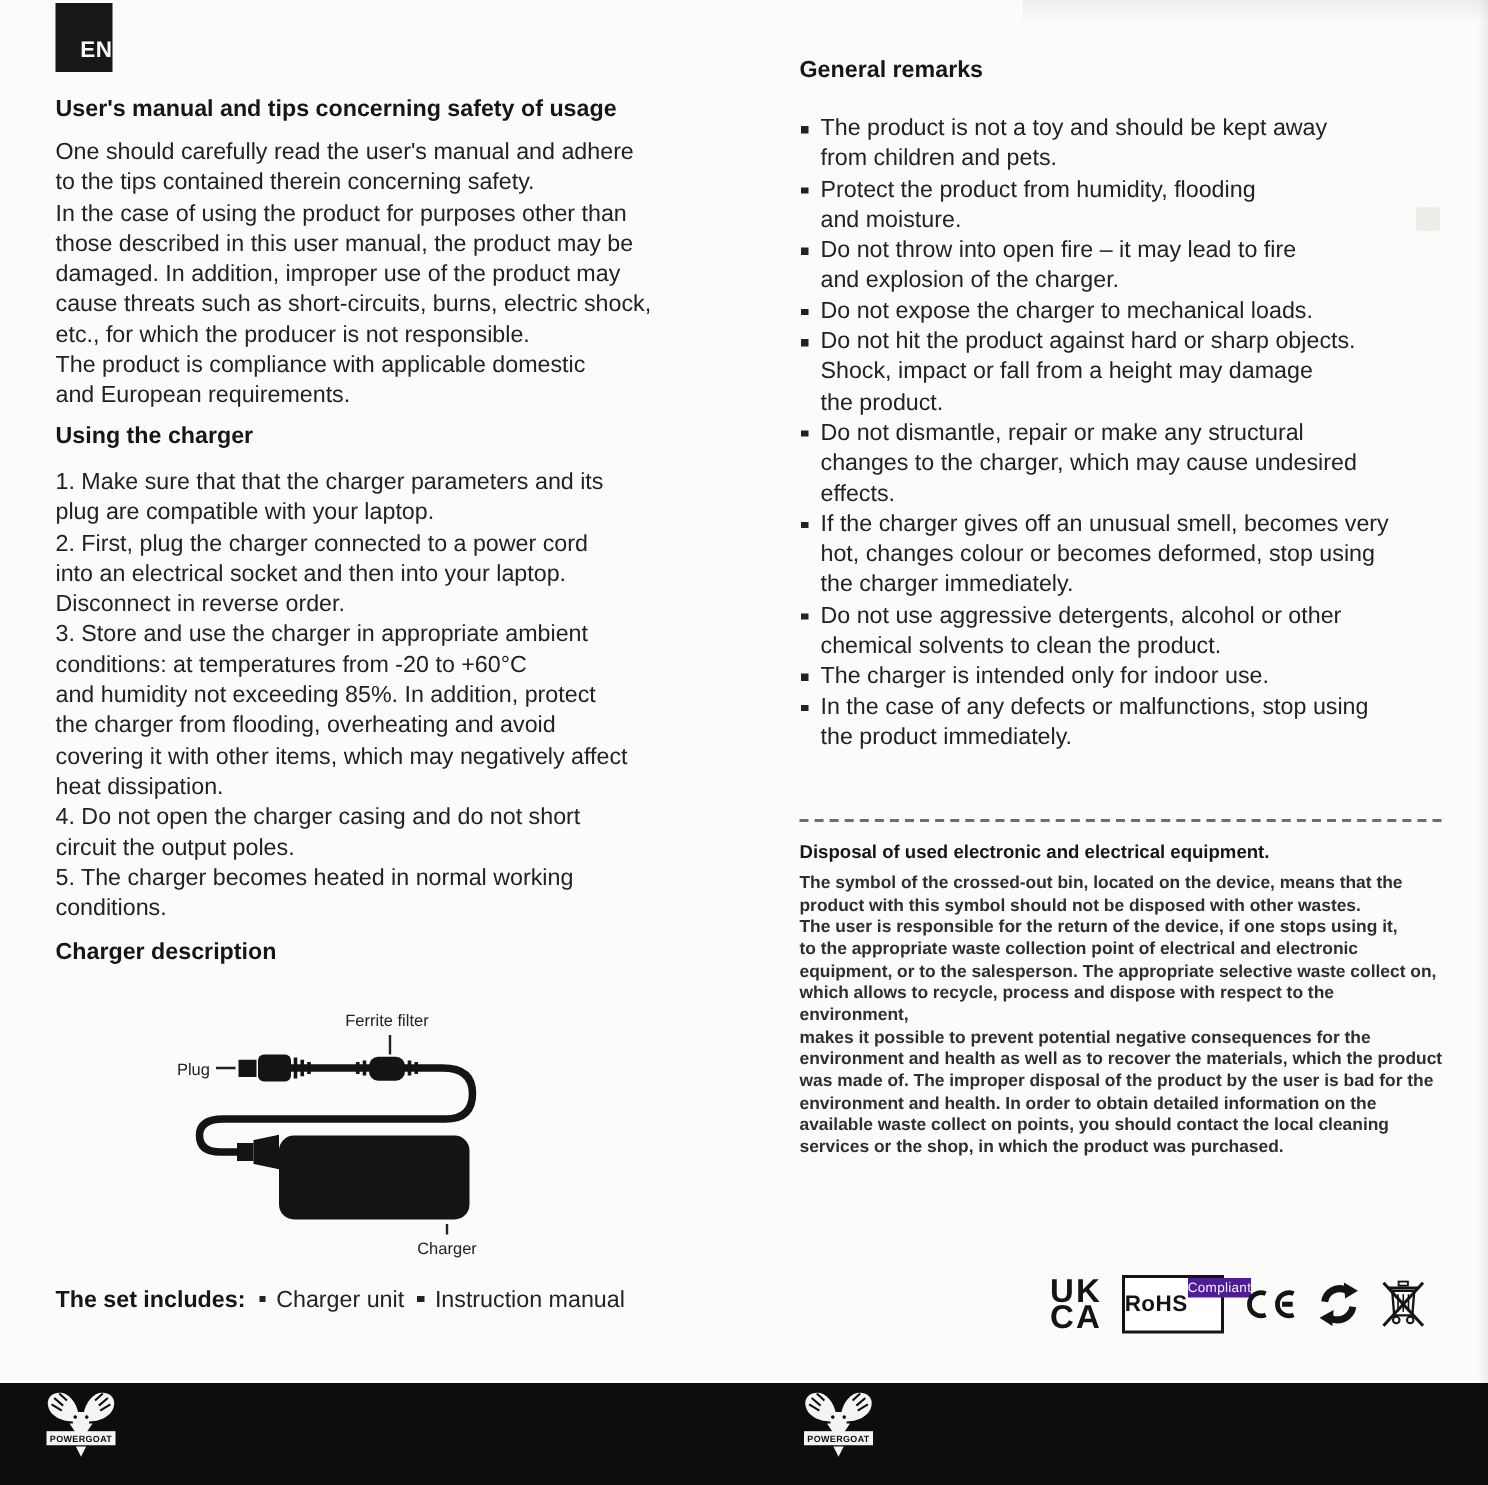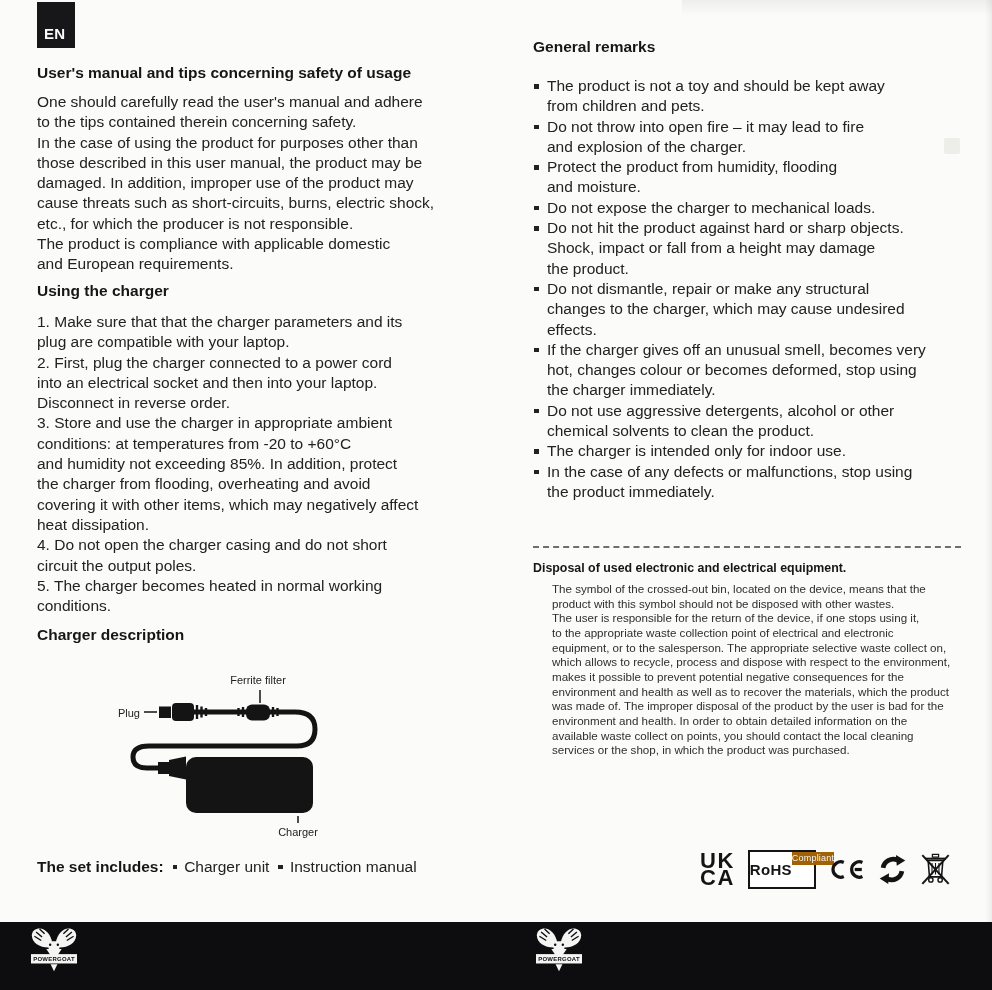--- a/index.html
+++ b/index.html
@@ -7,47 +7,47 @@
     width:992px;height:990px;position:relative;overflow:hidden;
     background:#fbfbfa;color:#1e1e1e;
     font-family:"Liberation Sans","DejaVu Sans",sans-serif;
     -webkit-font-smoothing:antialiased;
   }
   .abs{position:absolute;}
   .h{font-weight:700;font-size:15.5px;color:#161616;}
   .bodytext{font-size:15.5px;line-height:20.3px;white-space:pre-line;color:#222;}
   
   .en-badge{left:37px;top:2px;width:38px;height:46px;background:#17171a;
-    display:flex;align-items:flex-end;}
+    display:flex;align-items:flex-end;justify-content:flex-end;}
   .en-badge span{color:#fafafa;font-weight:700;font-size:15px;padding:0 0 6px 7px;letter-spacing:.3px;}
   
   .sec1-h{left:37px;top:64px;width:440px;}
   .sec1-p{left:37px;top:92px;width:446px;}
   .sec2-h{left:37px;top:282px;width:440px;}
   .steps{left:37px;top:312px;width:446px;}
   .sec3-h{left:37px;top:626px;width:440px;}
   .diagram{left:37px;top:660px;}
   .setline{left:37px;top:858px;width:450px;font-size:15.5px;color:#222;}
   .setline b{font-weight:700;color:#161616;}
   .sq{display:inline-block;width:4.5px;height:4.5px;background:#222;vertical-align:middle;margin:0 7px 2px 9px;}
   
   .gen-h{left:533px;top:38px;width:430px;}
   ul.remarks{left:533px;top:76px;width:440px;list-style:none;margin:0;padding:0;}
   ul.remarks li{position:relative;padding-left:14px;font-size:15.5px;line-height:20.3px;
     white-space:pre-line;color:#222;}
   ul.remarks li::before{content:"";position:absolute;left:1px;top:8px;width:4.5px;height:4.5px;background:#222;}
   .divider{left:533px;top:546px;width:428px;border-top:2px dashed #6e6e6e;height:0;}
   .disp-h{left:533px;top:561px;width:430px;font-weight:700;font-size:12.4px;color:#161616;}
-  .disp-p{left:552px;top:582px;width:432px;font-size:11.6px;line-height:14.65px;white-space:pre-line;color:#2e2e2e;}
+  .disp-p{left:533px;top:582px;width:432px;font-size:11.6px;line-height:14.65px;white-space:pre-line;color:#2e2e2e;font-weight:bold;}
   
   .marks{left:700px;top:845px;width:270px;height:48px;display:flex;align-items:center;gap:13px;}
   .ukca{font-weight:700;font-size:22px;line-height:17px;letter-spacing:1.5px;color:#141414;text-align:right;}
   .rohs{width:64px;height:35px;border:2.5px solid #141414;display:flex;flex-direction:row;background:#fff;}
   .rohs .top{flex:1;display:flex;align-items:center;justify-content:center;font-weight:700;font-size:15px;color:#141414;letter-spacing:.3px;}
-  .rohs .bot{height:13px;background:#a16207;color:#f4f4f4;font-size:9px;display:flex;align-items:center;justify-content:center;letter-spacing:.2px;}
+  .rohs .bot{height:13px;background:#4c1d95;color:#f4f4f4;font-size:9px;display:flex;align-items:center;justify-content:center;letter-spacing:.2px;}
   
   .footer{left:0;top:922px;width:992px;height:68px;background:#0d0d0f;}
   .goat1{left:28px;top:926px;}
   .goat2{left:533px;top:926px;}
   
   .scan-top{right:0;top:0;width:310px;height:16px;background:linear-gradient(to bottom,rgba(0,0,0,.055),rgba(0,0,0,0));}
   .scan-right{right:0;top:0;width:7px;height:922px;background:linear-gradient(to left,rgba(0,0,0,.06),rgba(0,0,0,0));}
   .scan-smudge{left:944px;top:138px;width:16px;height:16px;background:#edede9;border-radius:2px;}
   .diagram text{font-size:11px;fill:#222;font-family:"Liberation Sans",sans-serif;}
 </style>
@@ -122,24 +122,24 @@
 </svg>
 
 <div class="abs setline">
   <b>The set includes:</b><span class="sq"></span><span>Charger unit</span><span class="sq"></span><span>Instruction manual</span>
 </div>
 
 <div class="abs h gen-h">General remarks</div>
 <ul class="abs remarks">
   <li>The product is not a toy and should be kept away
 from children and pets.</li>
+  <li>Protect the product from humidity, flooding
+and moisture.</li>
   <li>Do not throw into open fire – it may lead to fire
 and explosion of the charger.</li>
-  <li>Protect the product from humidity, flooding
-and moisture.</li>
   <li>Do not expose the charger to mechanical loads.</li>
   <li>Do not hit the product against hard or sharp objects.
 Shock, impact or fall from a height may damage
 the product.</li>
   <li>Do not dismantle, repair or make any structural
 changes to the charger, which may cause undesired
 effects.</li>
   <li>If the charger gives off an unusual smell, becomes very
 hot, changes colour or becomes deformed, stop using
 the charger immediately.</li>

